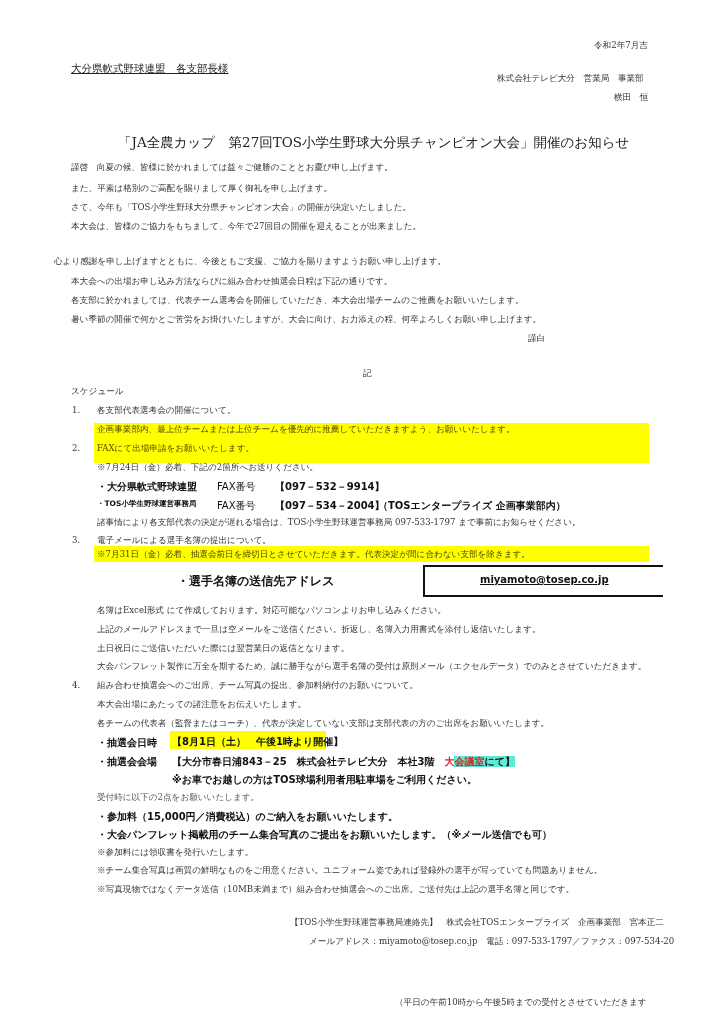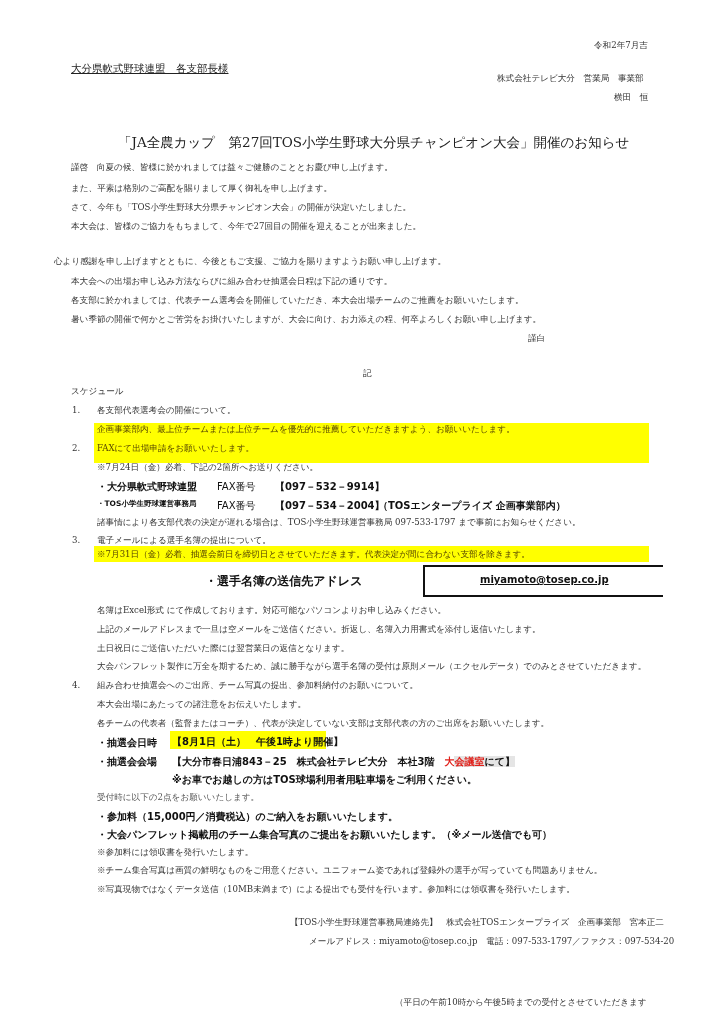--- a/index.html
+++ b/index.html
@@ -4,21 +4,21 @@
   <style>
     html, body { margin: 0; padding: 0; background: #ffffff; }
     body {
       width: 724px; height: 1024px; position: relative; overflow: hidden;
       font-family: "DejaVu Serif", "Liberation Serif", serif;
       color: #222;
     }
     .abs { position: absolute; white-space: nowrap; }
     .t { font-size: 8.6px; line-height: 11px; color: #333; }
     .b { font-family: "DejaVu Sans", "Liberation Sans", sans-serif; font-weight: bold; font-size: 10px; color: #111; }
-    .hl { background: #e5e5e5; }
+    .hl { background: #5eead4; }
     .red { color: #e0201a; }
   </style>
 </head>
 <body>
 
 <div class="abs t" style="left:594px; top:40px;">令和2年7月吉</div>
 <div class="abs" style="left:71px; top:56px; font-size:10.5px; text-decoration:underline; color:#222;margin-top:6px;">大分県軟式野球連盟　各支部長様</div>
 <div class="abs t" style="left:497px; top:73px;">株式会社テレビ大分　営業局　事業部</div>
 <div class="abs t" style="left:614px; top:92px;">横田　恒</div>
 
@@ -57,21 +57,21 @@
 <div class="abs b" style="left:275px; top:499px;">【097－534－2004】</div>
 <div class="abs b" style="left:378px; top:499px;">（TOSエンタープライズ 企画事業部内）</div>
 
 <div class="abs t" style="left:97px; top:517px;">諸事情により各支部代表の決定が遅れる場合は、TOS小学生野球運営事務局 097-533-1797 まで事前にお知らせください。</div>
 
 <div class="abs t" style="left:72px; top:535px;">3.</div>
 <div class="abs t" style="left:97px; top:535px;">電子メールによる選手名簿の提出について。</div>
 <div class="abs" style="left:94px; top:546px; width:555px; height:16px; background:#ffff00;"></div>
 <div class="abs t" style="left:97px; top:549px; color:#554400;">※7月31日（金）必着、抽選会前日を締切日とさせていただきます。代表決定が間に合わない支部を除きます。</div>
 
-<div class="abs" style="left:177px; top:573px; font-family:'DejaVu Sans','Liberation Sans',sans-serif; font-weight:bold; font-size:12px; color:#111;margin-left:28px;">・選手名簿の送信先アドレス</div>
+<div class="abs" style="left:177px; top:573px; font-family:'DejaVu Sans','Liberation Sans',sans-serif; font-weight:bold; font-size:12px; color:#111;">・選手名簿の送信先アドレス</div>
 <div class="abs" style="left:423px; top:565px; width:240px; height:32px; border:2px solid #111; border-right:none; box-sizing:border-box;"></div>
 <div class="abs" style="left:480px; top:574px; font-family:'DejaVu Sans','Liberation Sans',sans-serif; font-weight:bold; font-size:10px; color:#111; text-decoration:underline;">miyamoto@tosep.co.jp</div>
 
 <div class="abs t" style="left:97px; top:605px;">名簿はExcel形式 にて作成しております。対応可能なパソコンよりお申し込みください。</div>
 <div class="abs t" style="left:97px; top:624px;">上記のメールアドレスまで一旦は空メールをご送信ください。折返し、名簿入力用書式を添付し返信いたします。</div>
 <div class="abs t" style="left:97px; top:643px;">土日祝日にご送信いただいた際には翌営業日の返信となります。</div>
 <div class="abs t" style="left:97px; top:661px;">大会パンフレット製作に万全を期するため、誠に勝手ながら選手名簿の受付は原則メール（エクセルデータ）でのみとさせていただきます。</div>
 
 <div class="abs t" style="left:72px; top:680px;">4.</div>
 <div class="abs t" style="left:97px; top:680px;">組み合わせ抽選会へのご出席、チーム写真の提出、参加料納付のお願いについて。</div>
@@ -85,17 +85,17 @@
 <div class="abs b" style="left:97px; top:755px;">・抽選会会場</div>
 <div class="abs b" style="left:172px; top:755px;"><span>【大分市春日浦843－25　株式会社テレビ大分　本社3階　</span><span class="red">大</span><span class="red hl">会議室</span><span class="hl">にて】</span></div>
 
 <div class="abs b" style="left:172px; top:773px;">※お車でお越しの方はTOS球場利用者用駐車場をご利用ください。</div>
 <div class="abs t" style="left:97px; top:792px; color:#555;">受付時に以下の2点をお願いいたします。</div>
 <div class="abs b" style="left:97px; top:810px;">・参加料（15,000円／消費税込）のご納入をお願いいたします。</div>
 <div class="abs b" style="left:97px; top:828px;">・大会パンフレット掲載用のチーム集合写真のご提出をお願いいたします。（※メール送信でも可）</div>
 
 <div class="abs t" style="left:97px; top:847px;">※参加料には領収書を発行いたします。</div>
 <div class="abs t" style="left:97px; top:865px;">※チーム集合写真は画質の鮮明なものをご用意ください。ユニフォーム姿であれば登録外の選手が写っていても問題ありません。</div>
-<div class="abs t" style="left:97px; top:884px;">※写真現物ではなくデータ送信（10MB未満まで）による提出でも受付を行います。参加料には領収書を発行いたします。</div>
+<div class="abs t" style="left:97px; top:884px;">※写真現物ではなくデータ送信（10MB未満まで）組み合わせ抽選会へのご出席。ご送付先は上記の選手名簿と同じです。</div>
 
 <div class="abs t" style="left:290px; top:917px;">【TOS小学生野球運営事務局連絡先】　株式会社TOSエンタープライズ　企画事業部　宮本正二</div>
 <div class="abs t" style="left:309px; top:936px;">メールアドレス：miyamoto@tosep.co.jp　電話：097-533-1797／ファクス：097-534-20</div>
 <div class="abs t" style="left:395px; top:955px;margin-top:42px;">（平日の午前10時から午後5時までの受付とさせていただきます</div>
 
 </body></html>

